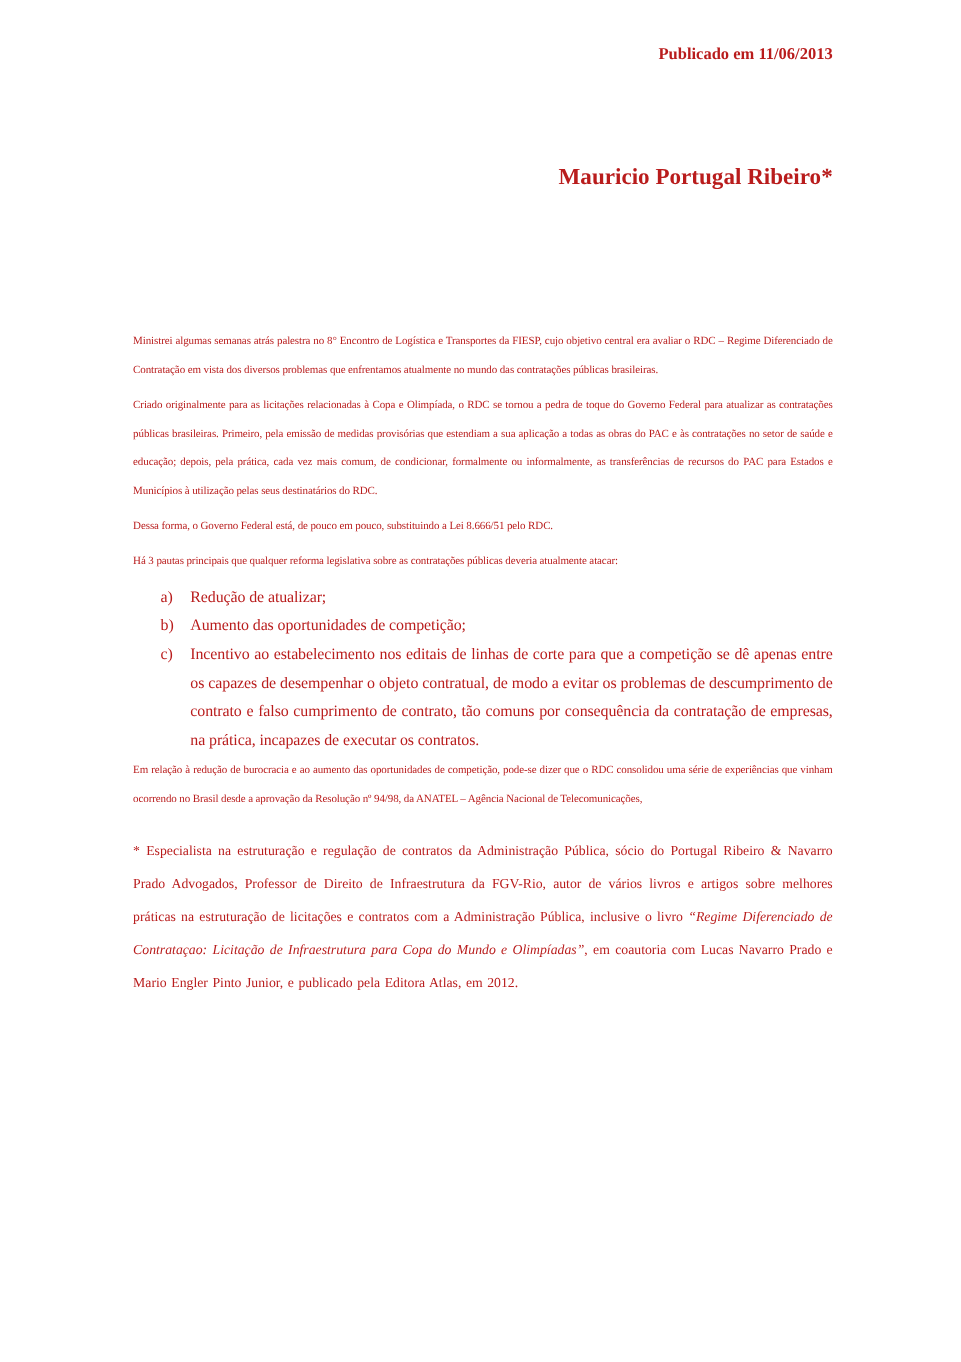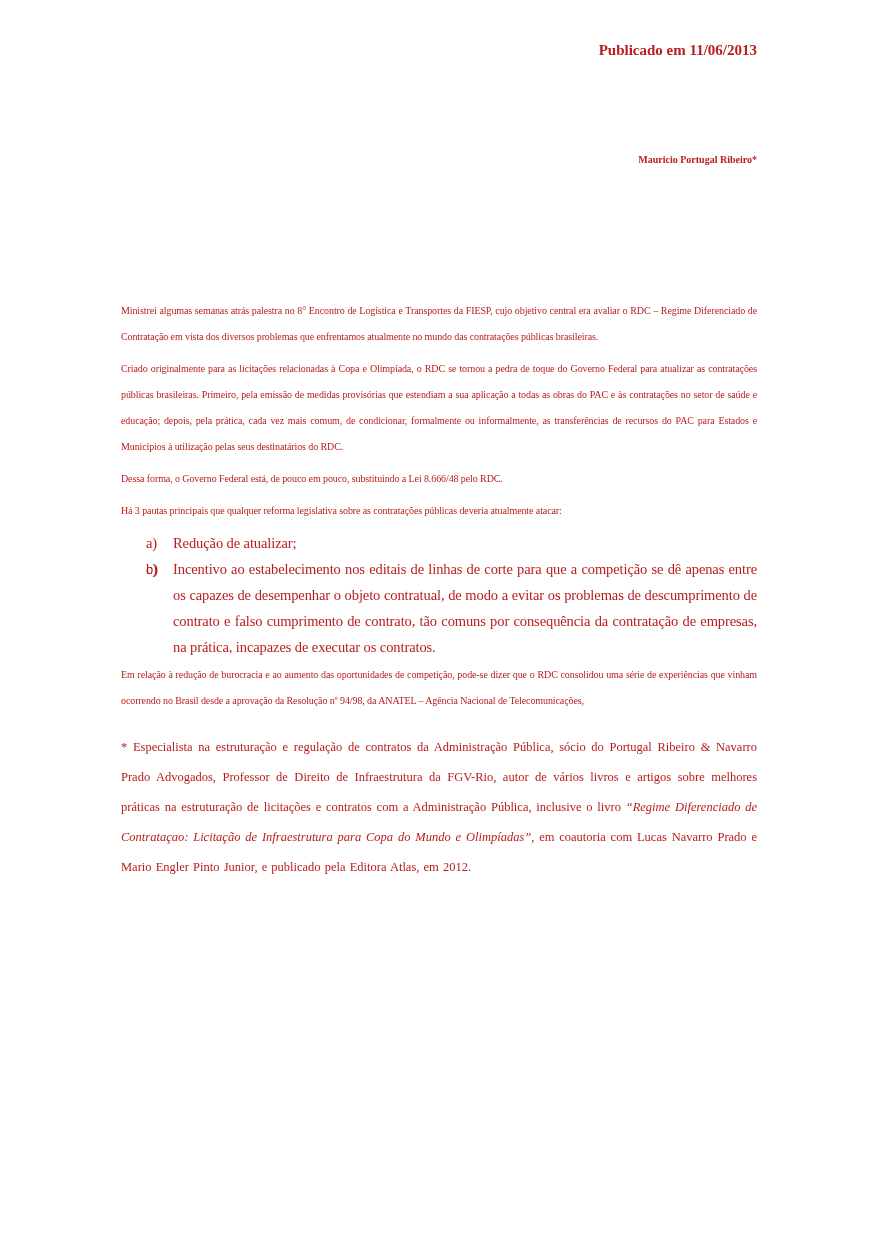--- a/index.html
+++ b/index.html
@@ -32,21 +32,21 @@
   }
   .doc-title {
     margin-top: 34px;
     font-size: 15px;
     line-height: 20px;
     font-weight: bold;
     text-align: center;
   }
   .author {
     margin-top: 90px;
-    font-size: 10px;
+    font-size: 21px;
     line-height: 20px;
     font-weight: bold;
     text-align: right;
   }
   .body-text {
     margin-top: 128px;
   }
   .body-text p {
     margin: 0 0 6px 0;
     font-size: 10px;
@@ -92,31 +92,32 @@
 
 
     <div class="author">Mauricio Portugal Ribeiro*</div>
 
     <div class="body-text">
 
       <p>Ministrei algumas semanas atrás palestra no 8° Encontro de Logística e Transportes da FIESP, cujo objetivo central era avaliar o RDC – Regime Diferenciado de Contratação em vista dos diversos problemas que enfrentamos atualmente no mundo das contratações públicas brasileiras.</p>
 
       <p>Criado originalmente para as licitações relacionadas à Copa e Olimpíada, o RDC se tornou a pedra de toque do Governo Federal para atualizar as contratações públicas brasileiras. Primeiro, pela emissão de medidas provisórias que estendiam a sua aplicação a todas as obras do PAC e às contratações no setor de saúde e educação; depois, pela prática, cada vez mais comum, de condicionar, formalmente ou informalmente, as transferências de recursos do PAC para Estados e Municípios à utilização pelas seus destinatários do RDC.</p>
 
-      <p>Dessa forma, o Governo Federal está, de pouco em pouco, substituindo a Lei 8.666/48 pelo RDC.</p>
+      <p>Dessa forma, o Governo Federal está, de pouco em pouco, substituindo a Lei 8.666/51 pelo RDC.</p>
 
       <p>Há 3 pautas principais que qualquer reforma legislativa sobre as contratações públicas deveria atualmente atacar:</p>
 
       <div class="abc-list">
         <div class="abc-item">
           <span class="abc-marker">a)</span>
           <span>Redução de atualizar;</span>
         </div>
         <div class="abc-item">
           <span class="abc-marker">b)</span>
+          <span>Aumento das oportunidades de competição;</span>
         </div>
         <div class="abc-item">
           <span class="abc-marker">c)</span>
           <span>Incentivo ao estabelecimento nos editais de linhas de corte para que a competição se dê apenas entre os capazes de desempenhar o objeto contratual, de modo a evitar os problemas de descumprimento de contrato e falso cumprimento de contrato, tão comuns por consequência da contratação de empresas, na prática, incapazes de executar os contratos.</span>
         </div>
       </div>
 
 
       <p>Em relação à redução de burocracia e ao aumento das oportunidades de competição, pode-se dizer que o RDC consolidou uma série de experiências que vinham ocorrendo no Brasil desde a aprovação da Resolução nº 94/98, da ANATEL – Agência Nacional de Telecomunicações,</p>
 

